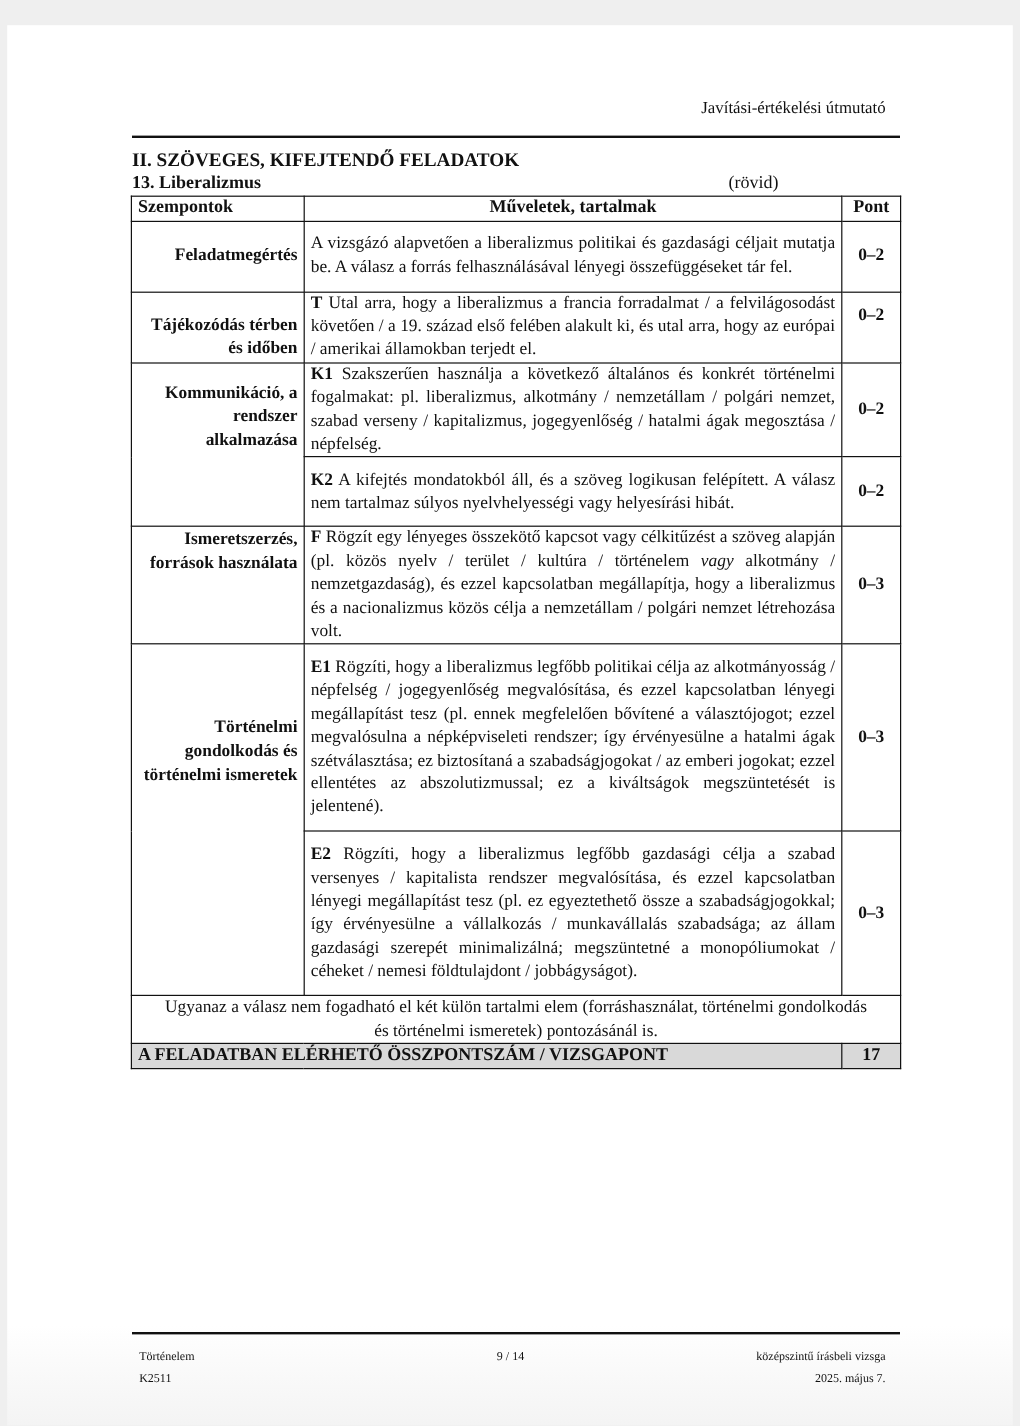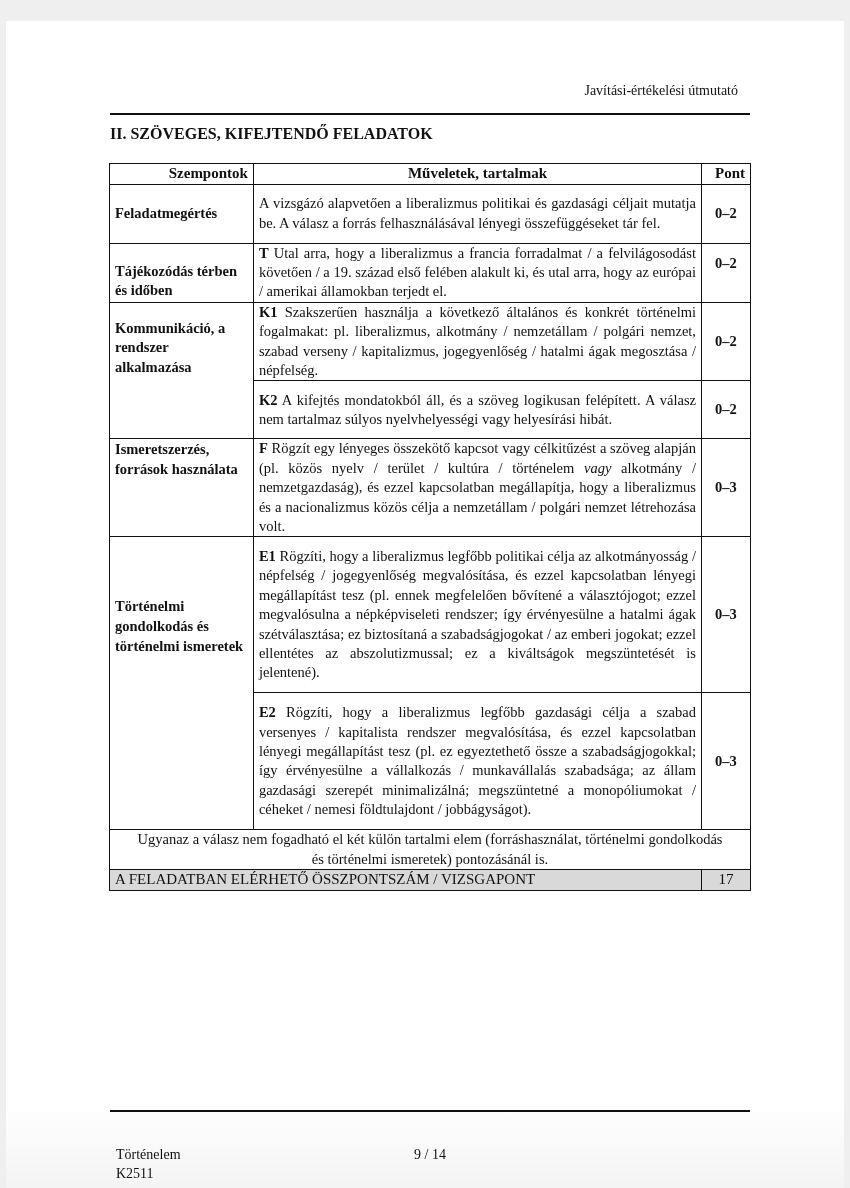--- a/index.html
+++ b/index.html
@@ -38,50 +38,54 @@
     width: 642px;
     border-collapse: collapse;
     font-size: 14.5px;
     line-height: 19.4px;
   }
   table.grid td, table.grid th {
     border: 1px solid #111;
     padding: 0 5px;
     vertical-align: middle;
   }
-  table.grid th { font-weight: bold; font-size: 15px; height: 19px; text-align: right; }
-  .c1 { width: 130px; font-weight: bold; text-align: left; line-height: 19.6px; }
+  table.grid th { font-weight: bold; font-size: 15px; height: 19px; }
+  .c1 { width: 130px; font-weight: bold; text-align: right; line-height: 19.6px; }
   .c2 { width: 428px; text-align: justify; margin-left: 11px; }
   .c3 { width: 37px; text-align: center; font-weight: bold; }
   .th-c1 { text-align: left; }
   .code { font-weight: bold; }
   .note {
     text-align: center; font-size: 14.5px;
   }
-  .total-row td { background: #d9d9d9; font-weight: normal; font-size: 15px; height: 19px; }
+  .total-row td { background: #d9d9d9; font-weight: bold; font-size: 15px; height: 19px; }
   .total-label { text-align: left; }
 
   .bottom-rule {
     position: absolute; left: 104px; width: 640px; top: 1089px; height: 2px; background: #111;
   }
   .foot {
-    position: absolute; top: 1100px; font-size: 14px; line-height: 19px; margin-top: 24px;
+    position: absolute; top: 1100px; font-size: 10px; line-height: 19px;
   }
   .foot-left { left: 110px; }
   .foot-center { left: 408px; font-family: Liberation Serif, serif; }
   .foot-right { right: 106px; text-align: right; }
 </style>
 </head>
 <body>
 
 <div class="page">
   <div class="hdr-right">Javítási-értékelési útmutató</div>
   <div class="top-rule"></div>
 
   <div class="section-title">II. SZÖVEGES, KIFEJTENDŐ FELADATOK</div>
+  <div class="task-line">
+    <span class="task-title">13. Liberalizmus</span>
+    <span class="task-type">(rövid)</span>
+  </div>
 
   <table class="grid">
     <tbody>
         <tr>
       <th class="c1 th-c1">Szempontok</th>
       <th class="c2" style="text-align:center">Műveletek, tartalmak</th>
       <th class="c3">Pont</th>
     </tr>
 
     <tr style="height:59px">
@@ -134,13 +138,17 @@
     </tr>
   </tbody>
     </table>
 
   <div class="bottom-rule"></div>
   <div class="foot foot-left">
     <div>Történelem</div>
     <div>K2511</div>
   </div>
   <div class="foot foot-center">9 / 14</div>
+  <div class="foot foot-right">
+    <div>középszintű írásbeli vizsga</div>
+    <div>2025. május 7.</div>
+  </div>
 </div>
 
 </body></html>

